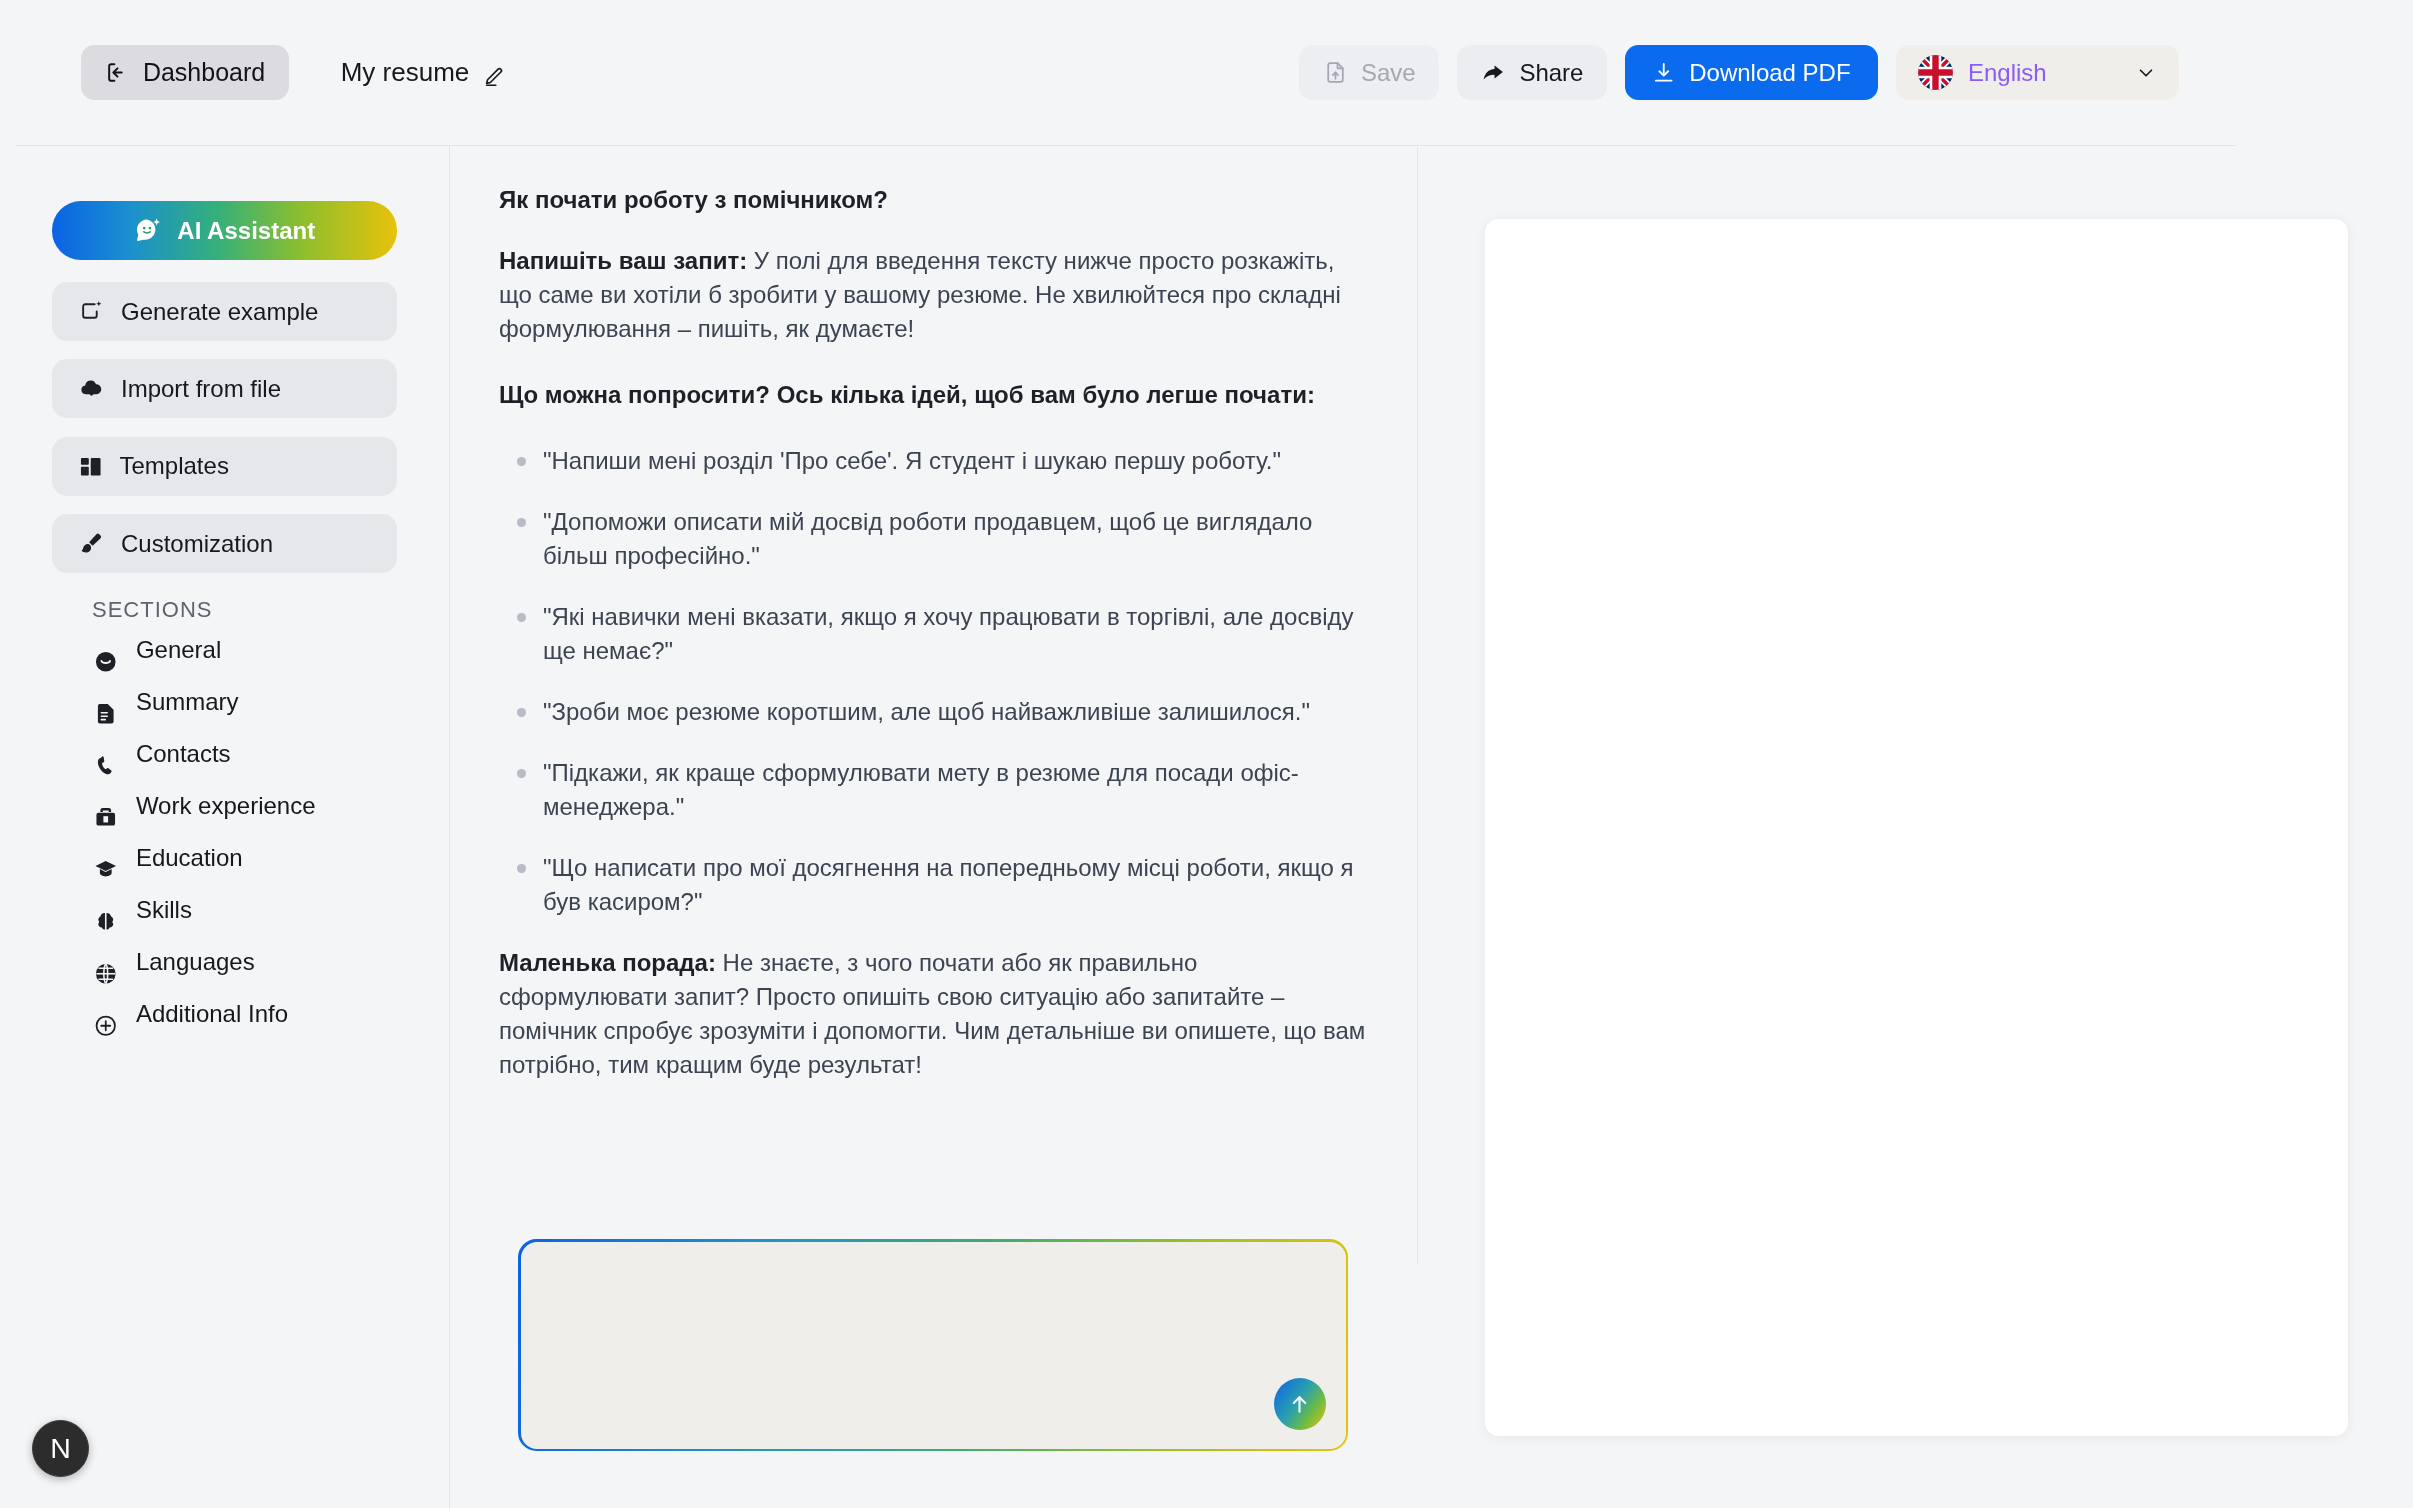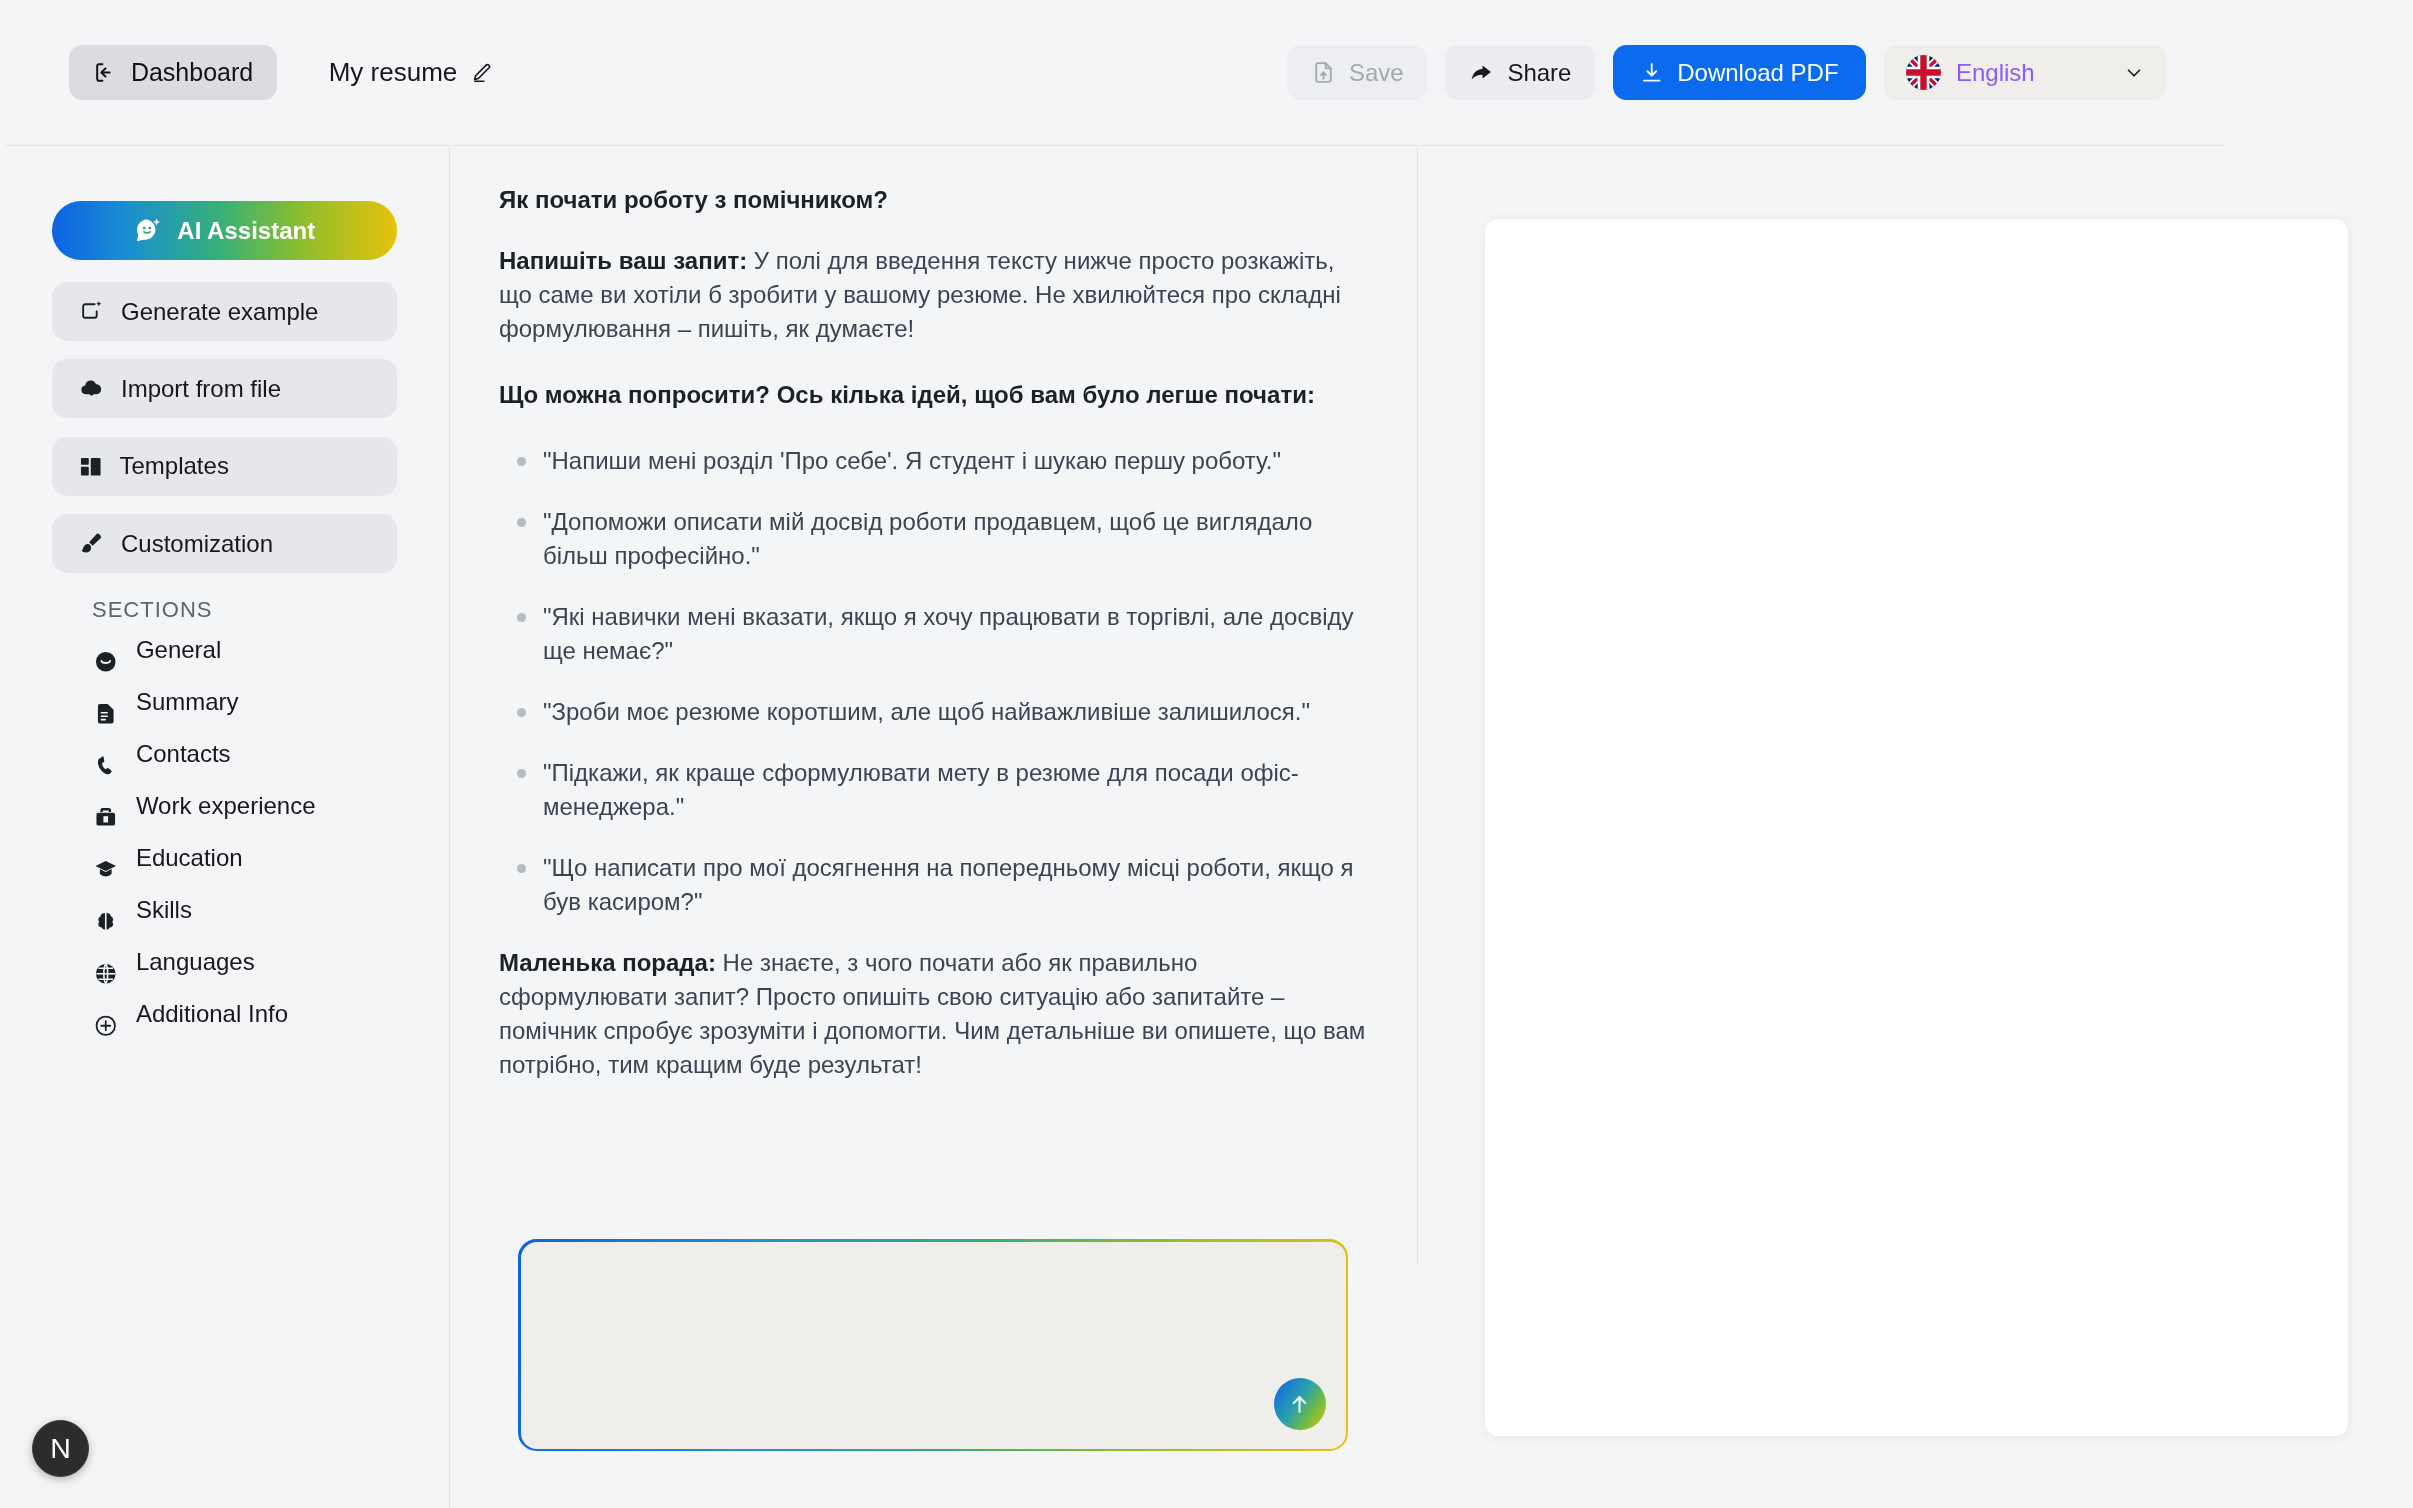--- a/index.html
+++ b/index.html
@@ -5,37 +5,37 @@
   * { box-sizing: border-box; margin: 0; padding: 0; }
   html, body {
     width: 2413px; height: 1508px;
     background: #f4f5f7;
     font-family: "Liberation Sans", sans-serif;
     overflow: hidden;
   }
 
   
   .topbar {
-    position: absolute; left: 4px; top: 0; width: 2220px; height: 146px;
+    position: absolute; left: 16px; top: 0; width: 2220px; height: 146px;
     background: #f4f5f7;
     border-bottom: 1.7px solid #e3e5e9;
     display: flex; align-items: center;
   }
   .dash-btn {
     margin-left: 65px;
     height: 55px; padding: 0 23.5px;
     background: #dcdce0; border: none; border-radius: 13.4px;
     display: flex; align-items: center; gap: 13.4px;
     cursor: pointer;
   }
   .dash-btn .lbl { font-size: 25px; color: #111316; font-weight: 400; }
 
   .doc-title {
     margin-left: 52px;
-    display: flex; align-items: center; gap: 13.4px;
+    display: flex; align-items: flex-end; gap: 13.4px;
     font-size: 26px; color: #16181c;
   }
   .doc-title .pen { cursor: pointer; }
 
   .top-right {
     margin-left: auto; margin-right: 57px;
     display: flex; align-items: center; gap: 18.4px;
   }
   .tb-btn {
     height: 55px; padding: 0 23.5px; border: none; border-radius: 13.4px;

